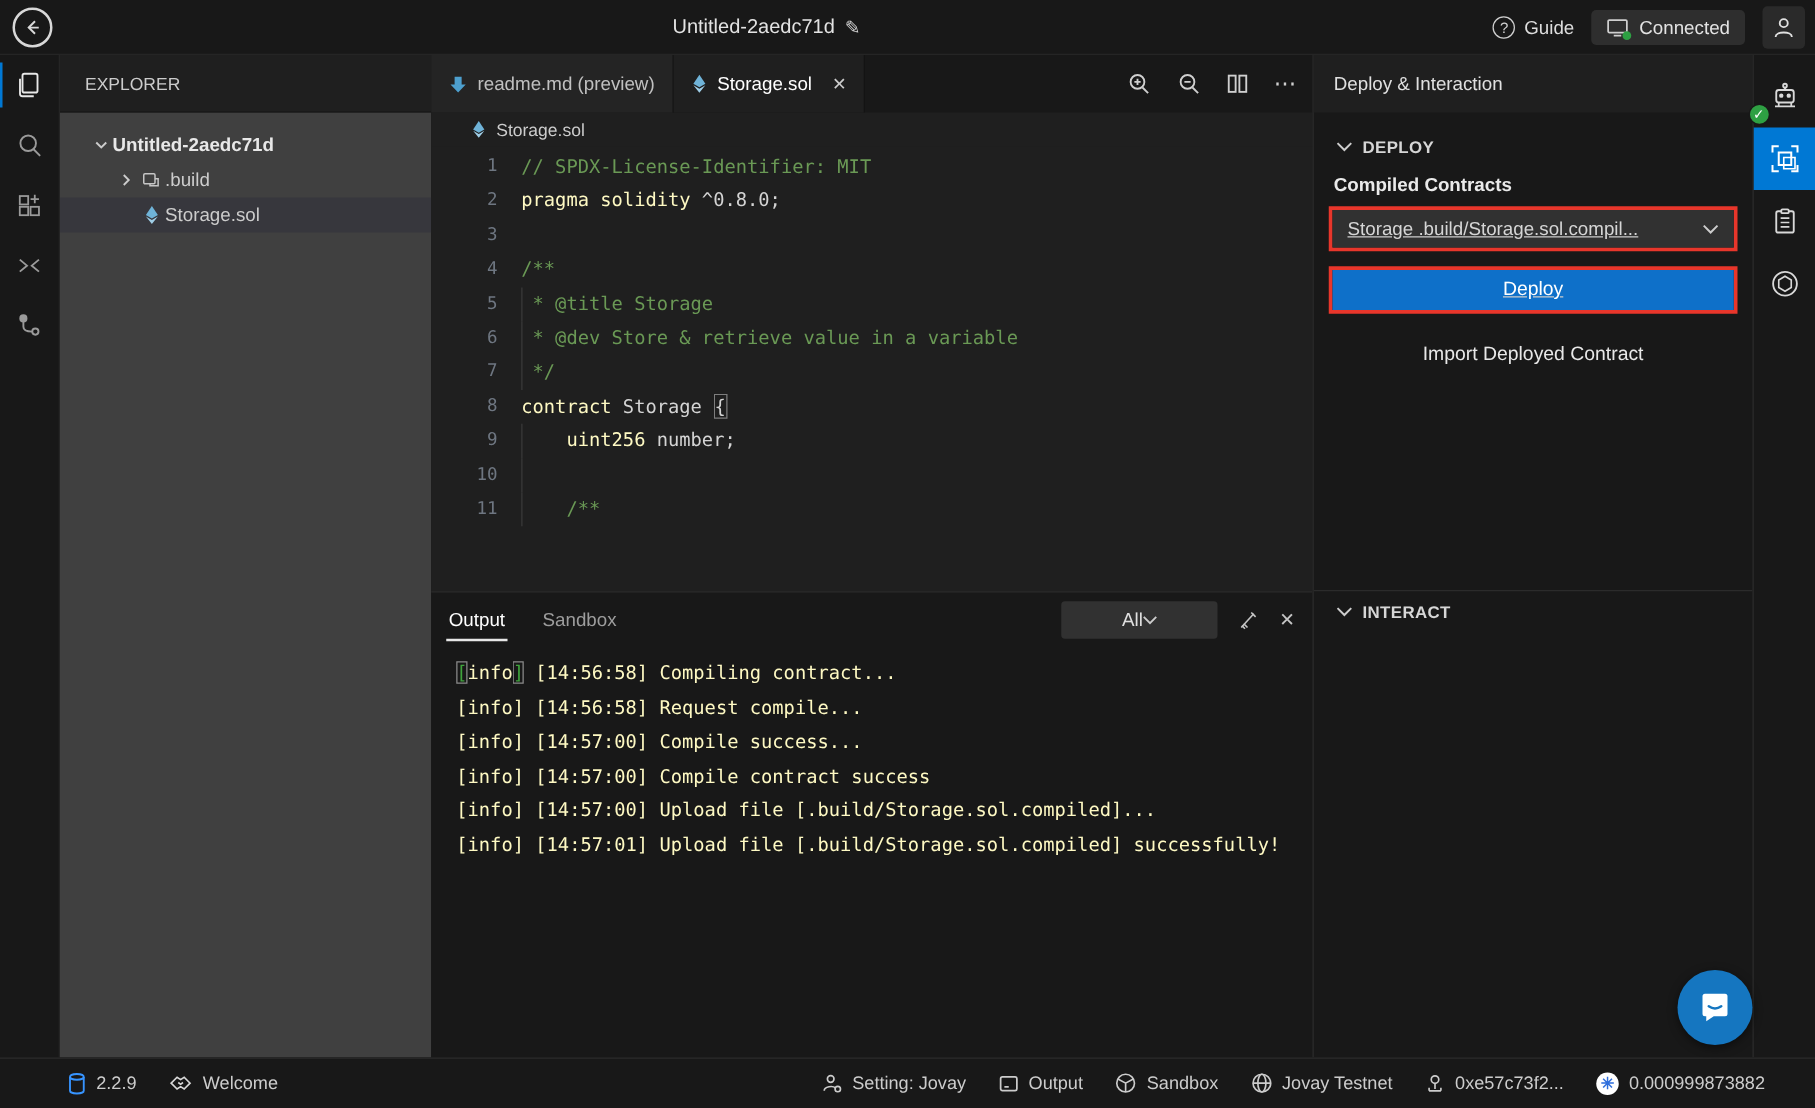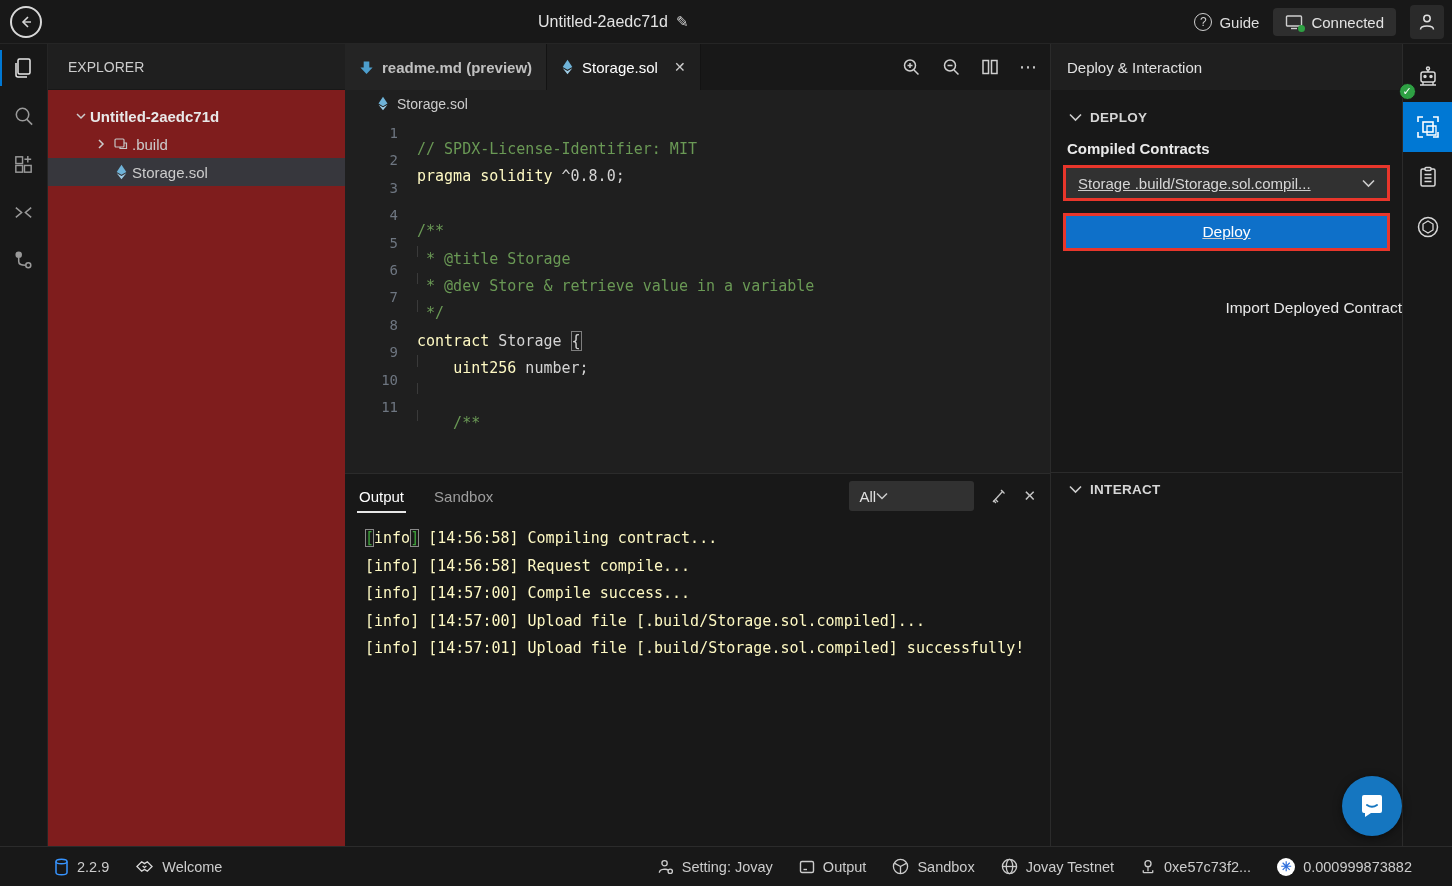--- a/index.html
+++ b/index.html
@@ -30,85 +30,85 @@
 
   
   .actbar { position:absolute; left:0; top:44px; width:48px; height:802px; background:#181818;
     border-right:1px solid #252525; display:flex; flex-direction:column; align-items:center; }
   .act-item { width:48px; height:48px; display:flex; align-items:center; justify-content:center;
     color:#9a9a9a; cursor:pointer; position:relative; }
   .act-item.active { color:#e8e8e8; }
   .act-item.active::before { content:""; position:absolute; left:0; top:6px; bottom:6px; width:2px; background:#0078d4; }
 
   
-  .sidebar { position:absolute; left:48px; top:44px; width:297px; height:802px; background:#7f1d1d; }
+  .sidebar { position:absolute; left:48px; top:44px; width:297px; height:802px; background:#404040; }
   .sidebar-header { height:46px; display:flex; align-items:center; padding-left:20px; font-size:14px;
     color:#cccccc; background:#1f1f1f; border-bottom:1px solid #181818;}
   .tree { padding-top:12px; }
   .tree-row { height:28px; display:flex; align-items:center; font-size:15px; color:#cccccc; cursor:pointer; }
   .tree-row.selected { background:#37373d; }
   .tree-row .twisty { width:18px; display:flex; justify-content:center; color:#cccccc; }
   .tree-row .ficon { width:22px; display:flex; justify-content:center; }
   .root-label { font-weight:bold; color:#e8e8e8; }
   .ind1 { padding-left:24px; } .ind2 { padding-left:44px; }
 
   
   .editor-col { position:absolute; left:345px; top:44px; width:705px; height:802px;
     display:flex; flex-direction:column; background:#1f1f1f; }
   .tabbar { height:46px; background:#181818; display:flex; align-items:stretch; position:relative; }
   .tab { display:flex; align-items:center; gap:8px; padding:0 14px; font-size:15px; cursor:pointer;
     border-right:1px solid #131313; }
-  .tab.inactive { background:#242424; color:#c0c0c0;font-weight:bold; }
+  .tab.inactive { background:#242424; color:#c0c0c0; }
   .tab.active { background:#1f1f1f; color:#ffffff; }
   .tab .closex { margin-left:8px; font-size:14px; color:#cccccc; cursor:pointer; }
   .tabbar-actions { position:absolute; right:12px; top:0; height:46px; display:flex; align-items:center; gap:20px; color:#cfcfcf; }
   .tabbar-actions > * { cursor:pointer; }
   .ellipsis { font-size:18px; letter-spacing:1px; }
 
   .breadcrumb { height:27px; background:#1f1f1f; display:flex; align-items:center; gap:8px;
     padding-left:32px; font-size:14px; color:#cccccc; }
 
   .code-area { height:356px; background:#1f1f1f; overflow:hidden; padding-top:3px;
     font-family:"DejaVu Sans Mono", monospace; font-size:15px; }
   .code-line { display:flex; line-height:27.4px; height:27.4px; }
   .ln { width:72px; text-align:right; padding-right:19px; color:#6e7681; font-size:14px; flex:none; }
-  .code-body { position:relative; white-space:pre; flex:1; color:#d4d4d4;margin-top:16px; }
+  .code-body { position:relative; white-space:pre; flex:1; color:#d4d4d4; }
   .guideline { position:absolute; top:0; bottom:0; width:1px; background:#3a3a3a; }
   .tk-cmt { color:#6a9955; } .tk-kw { color:#fef9c3; } .tk-plain { color:#d4d4d4; }
   .tk-bracket { color:#d4d4d4; box-shadow: inset 0 0 0 1px #7e7e7e; padding:1px 1px; }
 
   
   .output-panel { height:373px; background:#181818; border-top:1px solid #2b2b2b; position:relative; }
   .op-tabs { height:45px; display:flex; align-items:center; padding-left:12px; gap:26px; position:relative; }
   .op-tab { font-size:15px; color:#9d9d9d; cursor:pointer; height:45px; display:flex; align-items:center; position:relative; padding:0 2px;}
   .op-tab.active { color:#ffffff; }
   .op-tab.active::after { content:""; position:absolute; left:0; right:0; bottom:6px; height:2px; background:#e7e7e7; }
   .op-actions { position:absolute; right:14px; top:7px; display:flex; align-items:center; gap:16px; }
   .filter-dd { width:125px; height:30px; background:#313131; border-radius:3px; display:flex; align-items:center;
-    justify-content:flex-start; padding:0 10px; font-size:15px; color:#e0e0e0; cursor:pointer; }
+    justify-content:center; padding:0 10px; font-size:15px; color:#e0e0e0; cursor:pointer; }
   .op-icon { color:#c5c5c5; cursor:pointer; font-size:15px; }
   .logs { padding:6px 0 0 20px; font-family:"DejaVu Sans Mono", monospace; font-size:15px; }
   .log-line { line-height:27.6px; white-space:pre; }
   .lg-g { color:#fef9c3; }
   .lg-hl { color:#3fa33c; box-shadow: inset 0 0 0 1px #8a8a8a; }
 
   
   .rpanel { position:absolute; left:1050px; top:44px; width:352px; height:802px; background:#181818;
     border-left:1px solid #2b2b2b; }
   .rpanel-header { height:46px; display:flex; align-items:center; padding-left:16px; font-size:15px;
     color:#e0e0e0; background:#1f1f1f; }
   .section-row { display:flex; align-items:center; gap:8px; padding-left:18px; height:30px; cursor:pointer; }
   .section-label { font-size:13.5px; font-weight:bold; color:#d6d6d6; letter-spacing:0.3px; }
   .field-label { padding-left:16px; margin-top:8px; font-size:15px; font-weight:bold; color:#eaeaea; }
   .red-annotation { margin:8px 12px 0 12px; border:3px solid #e8362b;text-decoration:underline; }
   .contract-dd { height:30px; background:#313131; display:flex; align-items:center; justify-content:space-between;
     padding:0 12px; font-size:15px; color:#d6d6d6; cursor:pointer; }
   .deploy-btn { height:32px; background:#0e70c9; color:#ffffff; font-size:15.5px; display:flex;
     align-items:center; justify-content:center; cursor:pointer; }
-  .import-link { margin-top:48px; text-align:right; font-size:15.5px; color:#e8e8e8; cursor:pointer; }
+  .import-link { margin-top:24px; text-align:center; font-size:15.5px; color:#e8e8e8; cursor:pointer; }
   .interact-divider { position:absolute; left:0; right:0; top:428px; border-top:1px solid #2b2b2b; }
   .interact-row { position:absolute; top:430px; left:0; right:0; }
 
   
   .ractbar { position:absolute; left:1402px; top:44px; width:50px; height:802px; background:#181818;
     border-left:1px solid #2b2b2b; display:flex; flex-direction:column; align-items:center; padding-top:8px; }
   .ract-item { width:50px; height:50px; display:flex; align-items:center; justify-content:center;
     color:#d8d8d8; cursor:pointer; position:relative; }
   .ract-item.active { background:#0078d4; color:#ffffff; }
   .check-badge { position:absolute; left:-4px; bottom:2px; width:17px; height:17px; background:#2ea043;
@@ -369,20 +369,21 @@
                 <path d="M5 11 L8 14 M3.5 12.5 L6 15"></path>
             </svg>
           </span>
           <span class="op-icon">✕</span>
         </div>
       </div>
       <div class="logs">
           <div class="log-line"><span class="lg-hl">[</span><span class="lg-g">info</span><span class="lg-hl">]</span><span class="lg-g"> [14:56:58] Compiling contract...</span></div>
           <div class="log-line"><span class="lg-g">[info] [14:56:58] Request compile...</span></div>
           <div class="log-line"><span class="lg-g">[info] [14:57:00] Compile success...</span></div>
+          <div class="log-line"><span class="lg-g">[info] [14:57:00] Compile contract success</span></div>
           <div class="log-line"><span class="lg-g">[info] [14:57:00] Upload file [.build/Storage.sol.compiled]...</span></div>
           <div class="log-line"><span class="lg-g">[info] [14:57:01] Upload file [.build/Storage.sol.compiled] successfully!</span></div>
         </div>
     </div>
   </div>
 
   <div class="rpanel">
     <div class="rpanel-header">Deploy &amp; Interaction</div>
 
     <div class="section-row" style="margin-top:12px;">

